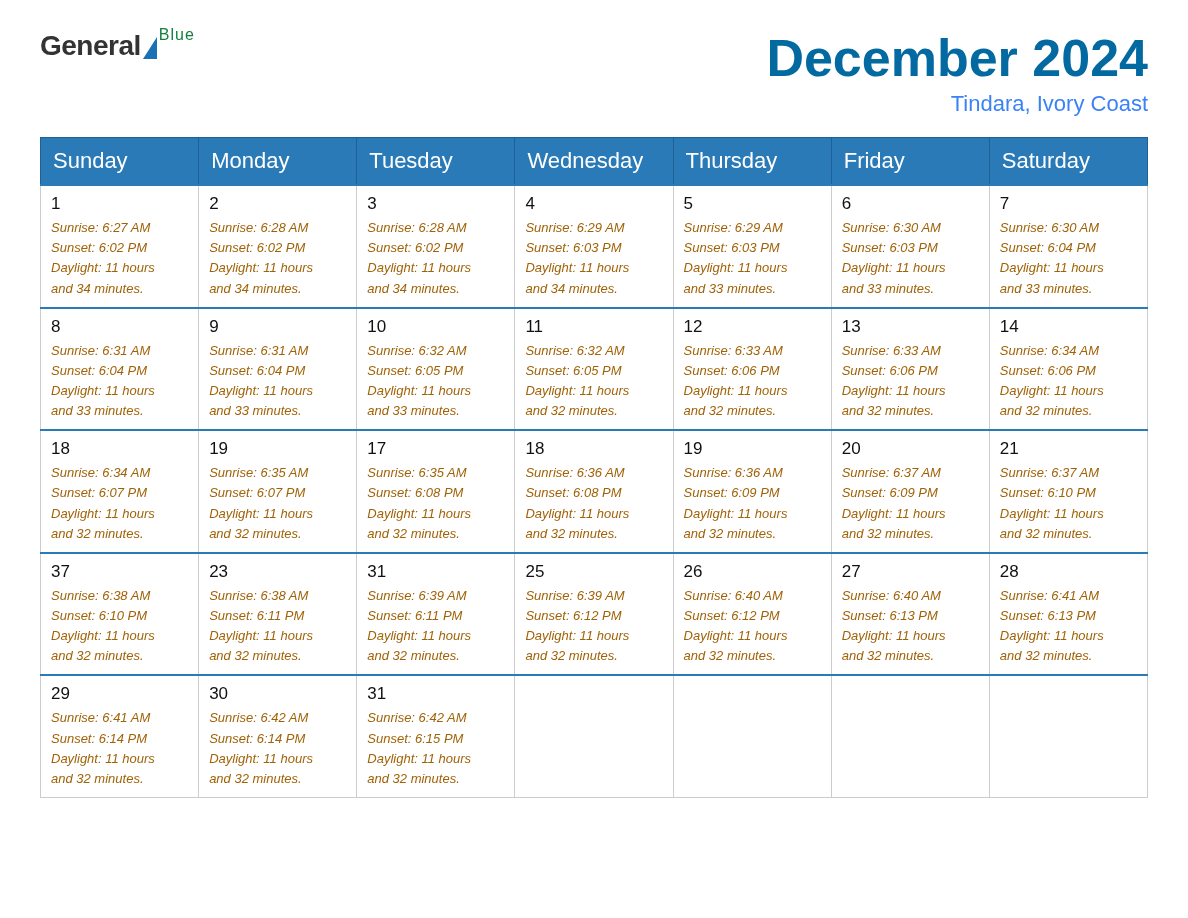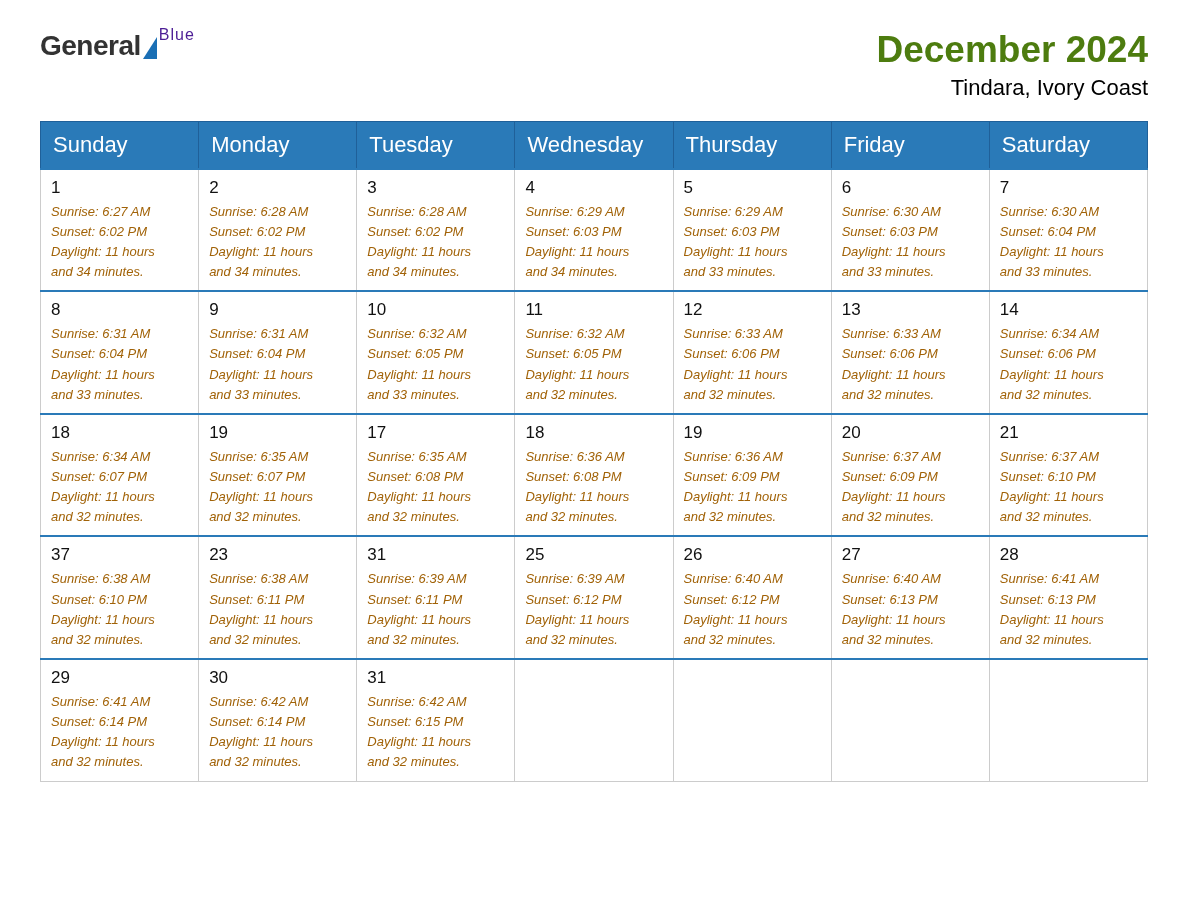--- a/index.html
+++ b/index.html
@@ -34,37 +34,37 @@
     .logo-triangle {
       width: 0;
       height: 0;
       border-left: 14px solid transparent;
       border-bottom: 22px solid #1a6fb5;
       margin-left: 2px;
       margin-top: 4px;
     }
     .logo-bottom {
       font-size: 16px;
-      color: #4c1d95;
+      color: #15803d;
       margin-top: -4px;
       margin-left: 2px;
       letter-spacing: 1px;
     }
     .title-section {
       text-align: right;
     }
     .month-title {
-      font-size: 37px;
+      font-size: 52px;
       font-weight: bold;
-      color: #4d7c0f;
+      color: #0369a1;
       line-height: 1.1;
     }
     .location {
       font-size: 22px;
-      color: #000000;
+      color: #3b82f6;
       margin-top: 4px;
     }
     .calendar {
       width: 100%;
       border-collapse: collapse;
       border: 1px solid #aaa;
     }
     .calendar th {
       background-color: #2a7ab8;
       color: #fff;

